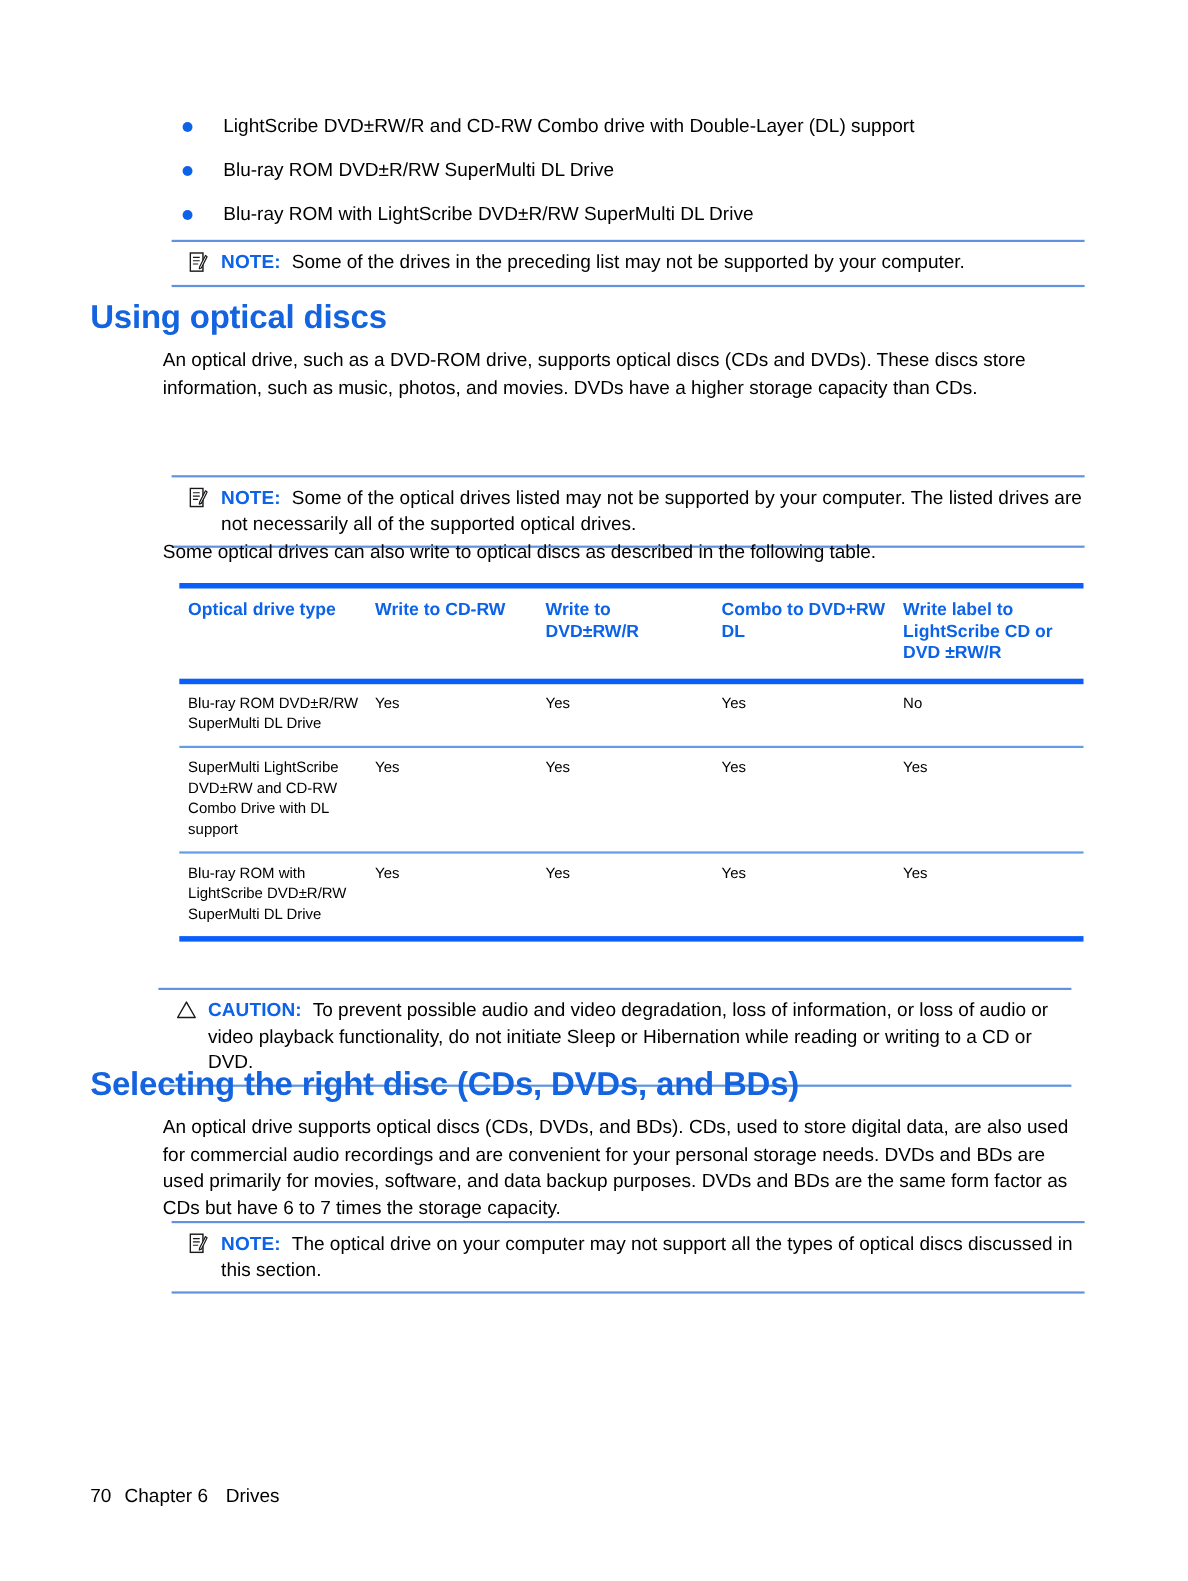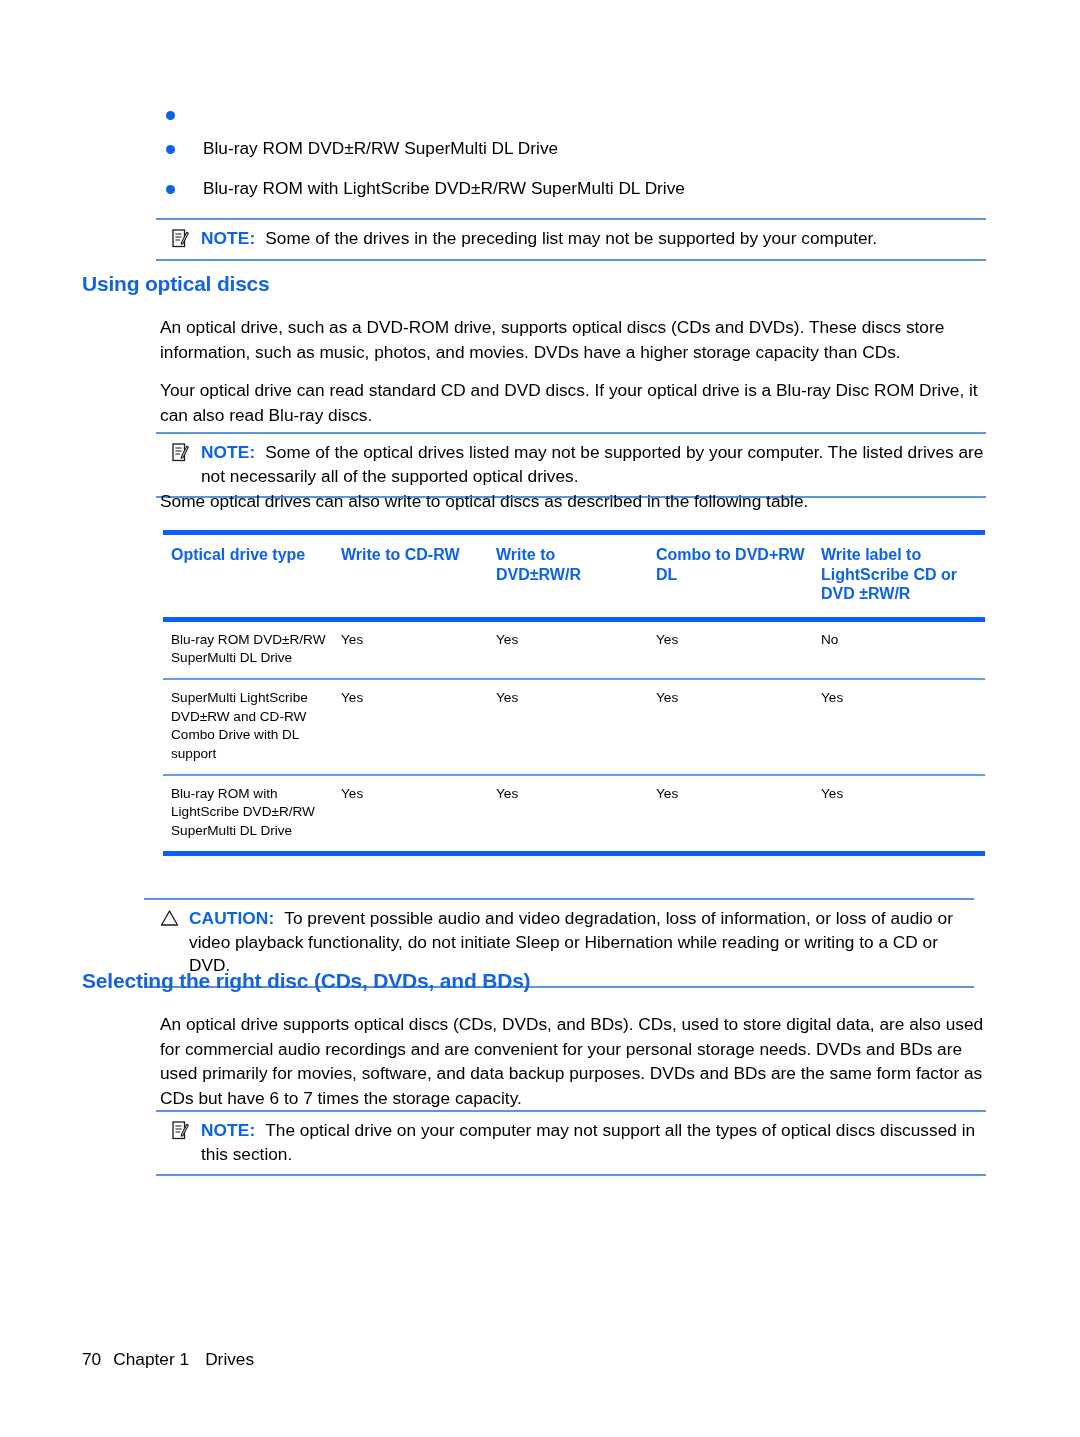--- a/index.html
+++ b/index.html
@@ -80,29 +80,29 @@
     margin-right: 10px;
     letter-spacing: 0.1px;
   }
 
   
   .section-heading {
     position: absolute;
     left: 82px;
     color: #1464e0;
     font-weight: bold;
-    font-size: 21px;
+    font-size: 30px;
     letter-spacing: -0.2px;
     white-space: nowrap;
   }
 
   
   .para {
     position: absolute;
-    left: 160px;
+    left: 148px;
     width: 824px;
     font-size: 17.3px;
     line-height: 24.6px;
     color: #000;
   }
 
   
   .table-wrap {
     position: absolute;
     left: 163px;
@@ -159,20 +159,21 @@
   .footer-chapter { margin-right: 16px; }
 </style>
 </head>
 <body>
 
 <div class="page">
 
   <div class="bullet-list">
     <div class="bullet-row">
       <span class="bullet-dot"></span>
+      <span class="bullet-text">LightScribe DVD±RW/R and CD-RW Combo drive with Double-Layer (DL) support</span>
     </div>
     <div class="bullet-row">
       <span class="bullet-dot"></span>
       <span class="bullet-text">Blu-ray ROM DVD±R/RW SuperMulti DL Drive</span>
     </div>
     <div class="bullet-row">
       <span class="bullet-dot"></span>
       <span class="bullet-text">Blu-ray ROM with LightScribe DVD±R/RW SuperMulti DL Drive</span>
     </div>
   </div>
@@ -190,21 +191,20 @@
       </span>
       <span class="admon-body">
         <span class="admon-label">NOTE:</span><span>Some of the drives in the preceding list may not be supported by your computer.</span>
       </span>
     </div>
   </div>
 
   <div class="section-heading" style="top:272px;">Using optical discs</div>
 
   <div class="para" style="top:315px;">An optical drive, such as a DVD-ROM drive, supports optical discs (CDs and DVDs). These discs store information, such as music, photos, and movies. DVDs have a higher storage capacity than CDs.</div>
-  <div class="para" style="top:378px;">Your optical drive can read standard CD and DVD discs. If your optical drive is a Blu-ray Disc ROM Drive, it can also read Blu-ray discs.</div>
 
   <div class="admon" style="left:156px; top:432px; width:830px;">
     <div class="admon-inner">
       <span class="admon-icon">
         <svg width="17" height="19" viewBox="0 0 17 19" xmlns="http://www.w3.org/2000/svg">
           <rect x="1" y="1" width="11.5" height="16.5" fill="#ffffff" stroke="#1a1a1a" stroke-width="1.3"></rect>
           <line x1="3.4" y1="5" x2="9.6" y2="5" stroke="#1a1a1a" stroke-width="1"></line>
           <line x1="3.4" y1="8" x2="9.6" y2="8" stroke="#1a1a1a" stroke-width="1"></line>
           <line x1="3.4" y1="11" x2="8.2" y2="11" stroke="#1a1a1a" stroke-width="1"></line>
           <path d="M9.5 13.5 L14.8 3.2 L16.3 4.3 L11.0 14.6 L9.2 15.3 Z" fill="#ffffff" stroke="#1a1a1a" stroke-width="1.1" stroke-linejoin="round"></path>
@@ -326,16 +326,16 @@
           <path d="M9.5 13.5 L14.8 3.2 L16.3 4.3 L11.0 14.6 L9.2 15.3 Z" fill="#ffffff" stroke="#1a1a1a" stroke-width="1.1" stroke-linejoin="round"></path>
         </svg>
       </span>
       <span class="admon-body">
         <span class="admon-label">NOTE:</span><span>The optical drive on your computer may not support all the types of optical discs discussed in this section.</span>
       </span>
     </div>
   </div>
 
   <div class="footer">
-    <span class="footer-page">70</span><span class="footer-chapter">Chapter 1</span><span>Drives</span>
+    <span class="footer-page">70</span><span class="footer-chapter">Chapter 6</span><span>Drives</span>
   </div>
 
 </div>
 
 </body></html>

